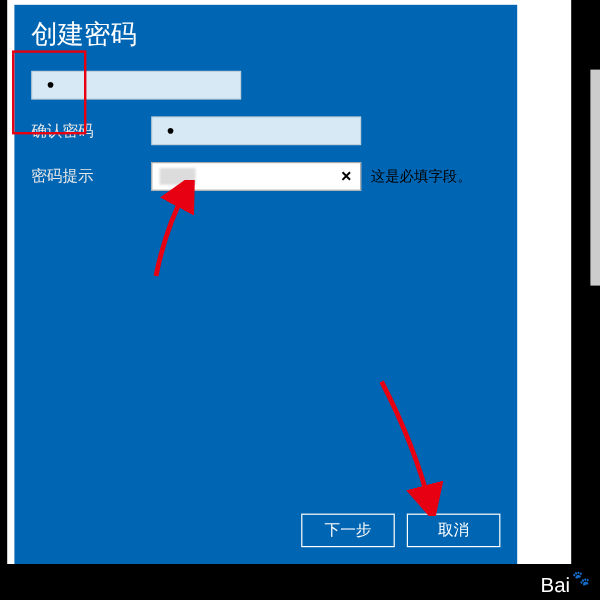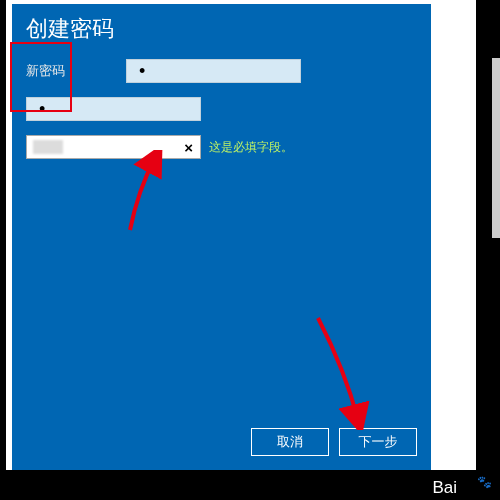--- a/index.html
+++ b/index.html
@@ -86,21 +86,21 @@
       filter: blur(1px);
     }
     .hint-clear {
       font-size: 15px;
       font-weight: bold;
       cursor: pointer;
       padding: 0 3px;
     }
     .err {
       font-size: 12px;
-      color: #bef264;
+      color: #000000;
       margin-left: 8px;
     }
     .highlight-box {
       position: absolute;
       border: 2px solid #e60012;
       pointer-events: none;
     }
     .hb1 { left: 10px; top: 42px; width: 62px; height: 70px; }
     .arrow {
       position: absolute;
@@ -124,21 +124,21 @@
       font-family: inherit;
       cursor: pointer;
     }
     .watermark {
       position: absolute;
       right: 10px;
       bottom: 2px;
       color: #fff;
       text-align: right;
     }
-    .wm-main { font-size: 17px; font-weight: 300; display: flex; align-items: center; gap: 20px; justify-content: flex-end; text-align: right; }
+    .wm-main { font-size: 17px; font-weight: 300; display: flex; align-items: center; gap: 2px; justify-content: flex-end; text-align: right; }
     .wm-paw { font-size: 12px; position: relative; top: -6px; letter-spacing: -2px; }
     .wm-sub { font-size: 10px; color: #bbb; margin-top: -2px; }
     .right-scroll {
       position: absolute;
       right: 0;
       top: 58px;
       width: 8px;
       height: 180px;
       background: #ccc;
     }
@@ -151,45 +151,46 @@
 </div>
 
 <div class="right-scroll"></div>
 
 <div class="dialog">
   <div class="title">创建密码</div>
 
   <div class="form">
 
     <div class="row">
-      <div class="label">新密码</div>
       <div class="pwfield">
         <span>•</span>
       </div>
     </div>
 
     <div class="row">
+      <div class="label">确认密码</div>
       <div class="pwfield">
         <span>•</span>
       </div>
     </div>
 
     <div class="row">
+      <div class="label">密码提示</div>
       <div class="hintwrap">
         <div class="hint-blur"></div>
         <span class="hint-clear">×</span>
       </div>
       <span class="err">这是必填字段。</span>
     </div>
 
   </div>
 
   <div class="btnbar">
+    <button class="btn">下一步</button>
     <button class="btn">取消</button>
-    <button class="btn">下一步</button>
   </div>
 </div>
 
 <div class="highlight-box hb1"></div>
 
 <div class="arrow" style="left:120px; top:150px;">
   <svg width="60" height="90">
     <defs>
         <marker id="ah1" markerWidth="8" markerHeight="8" refX="4" refY="4" orient="auto">
       <path d="M0,0 L8,4 L0,8 Z" fill="#e60012"></path>

